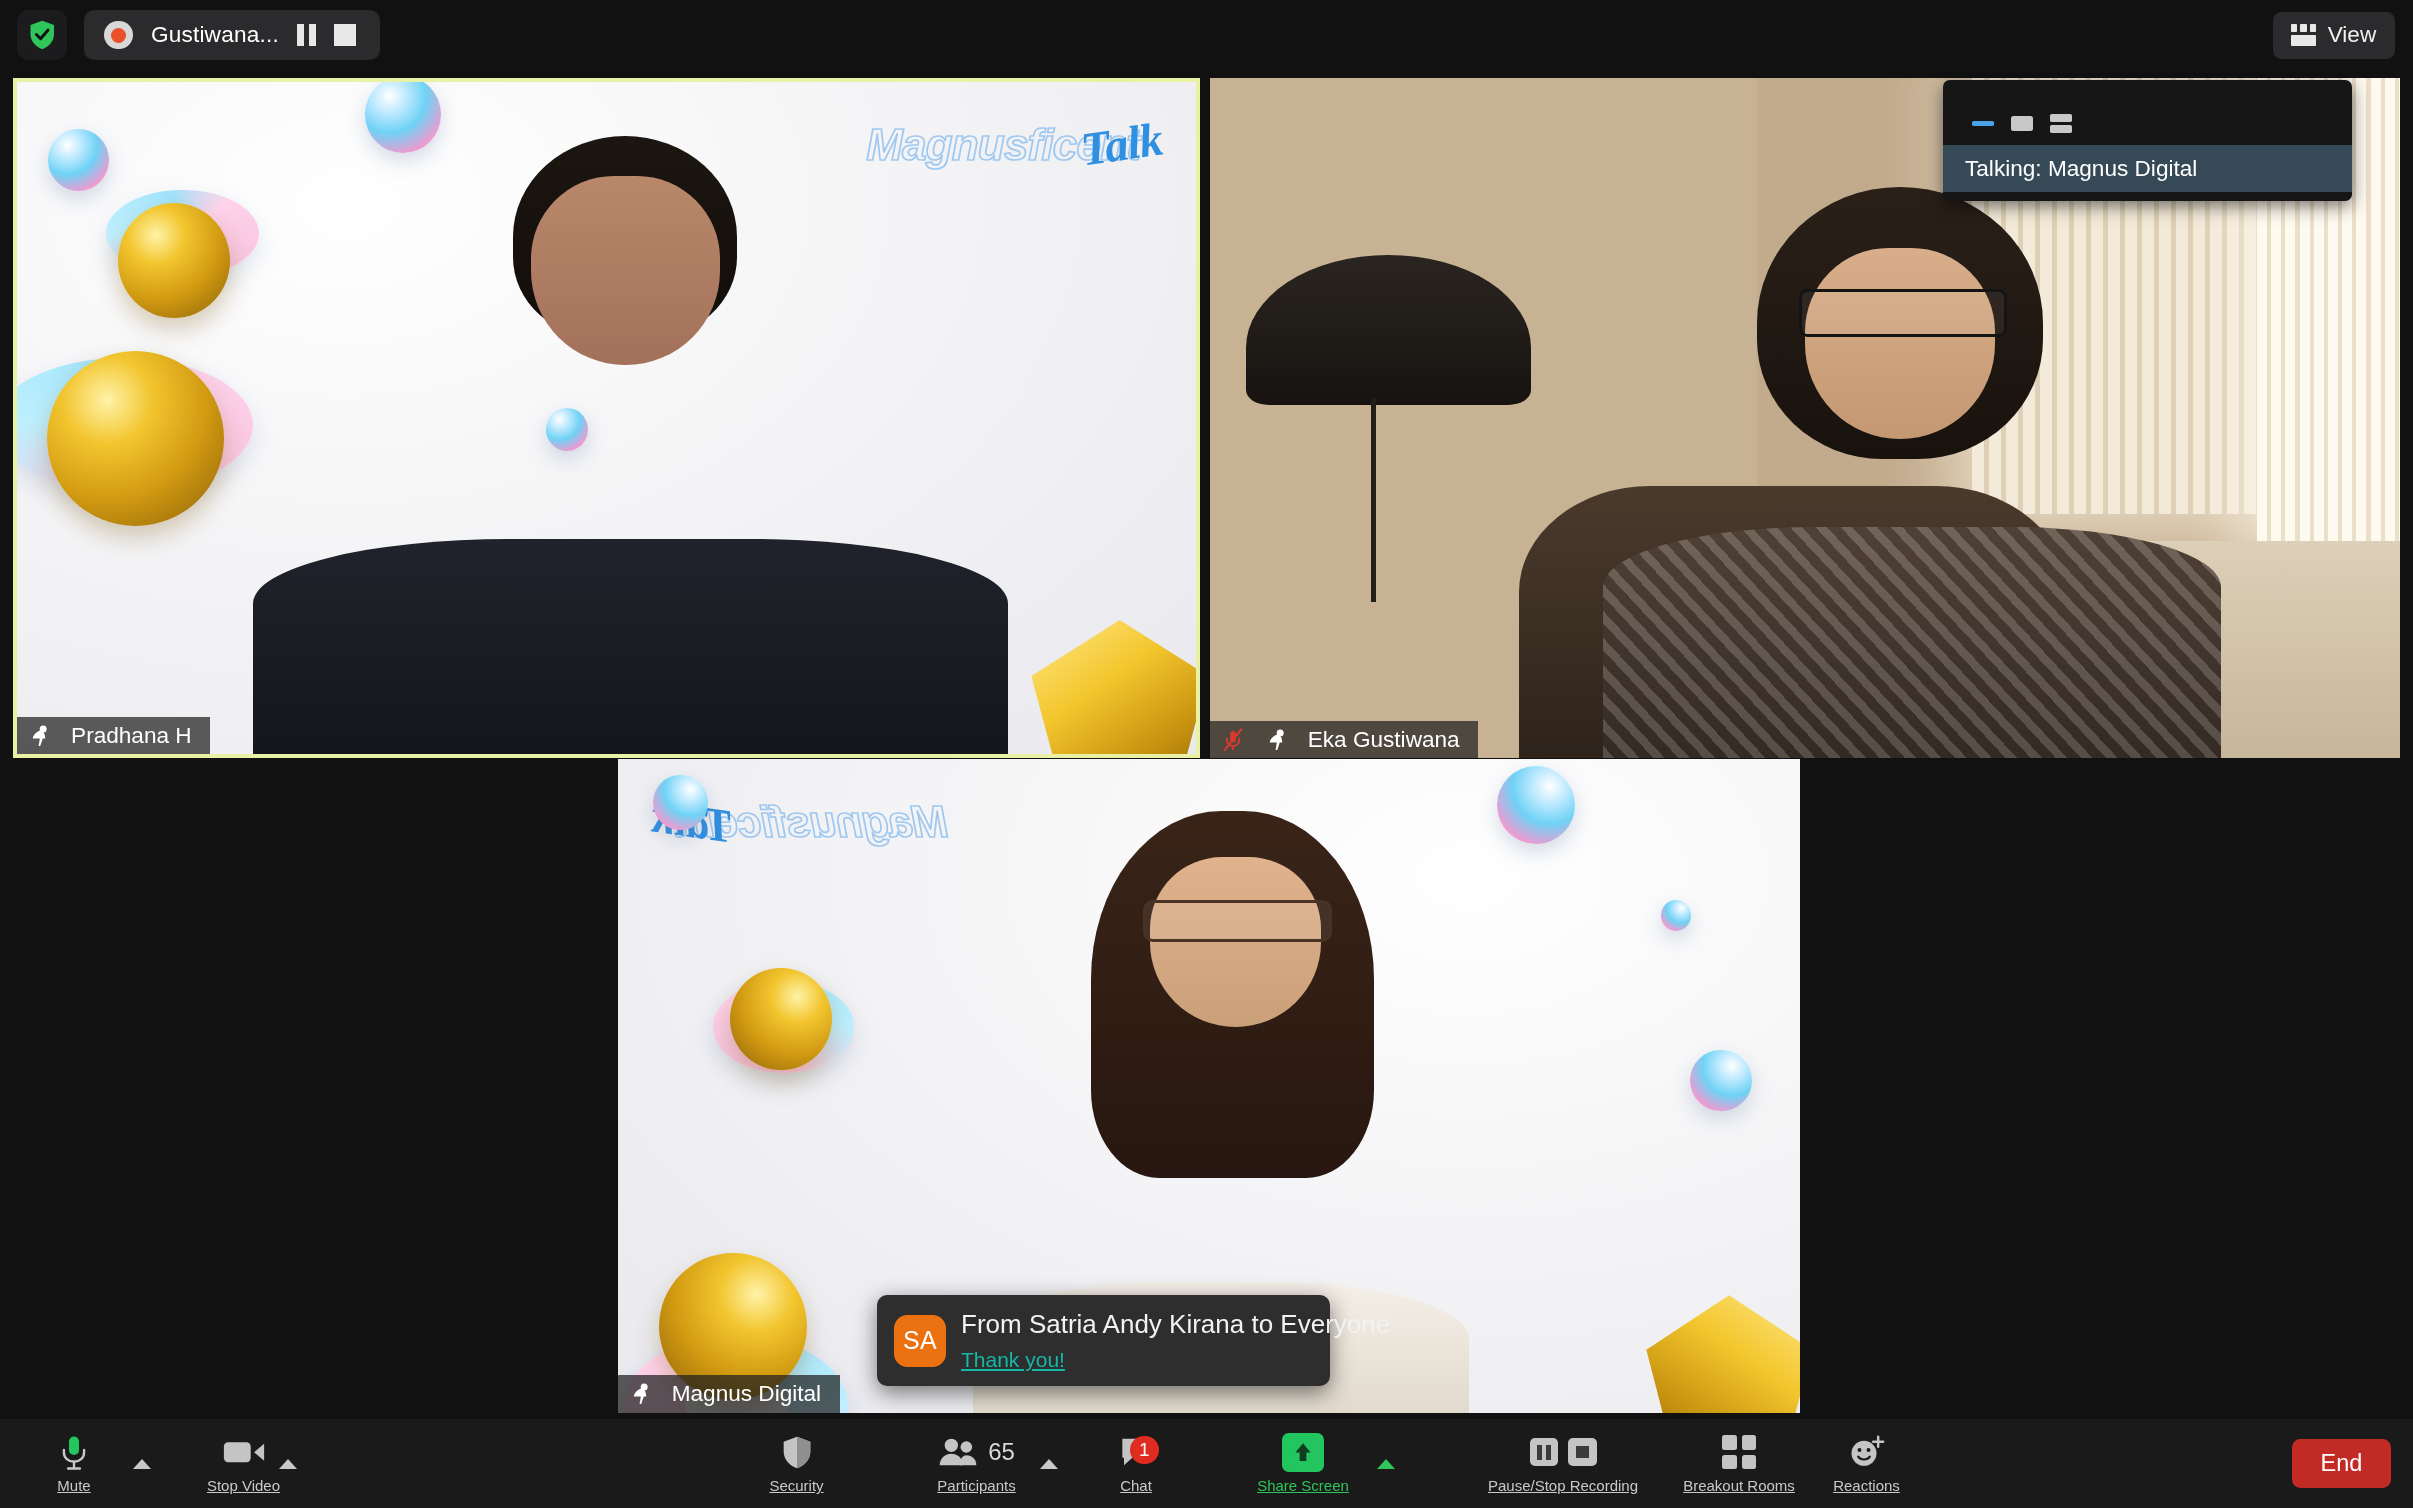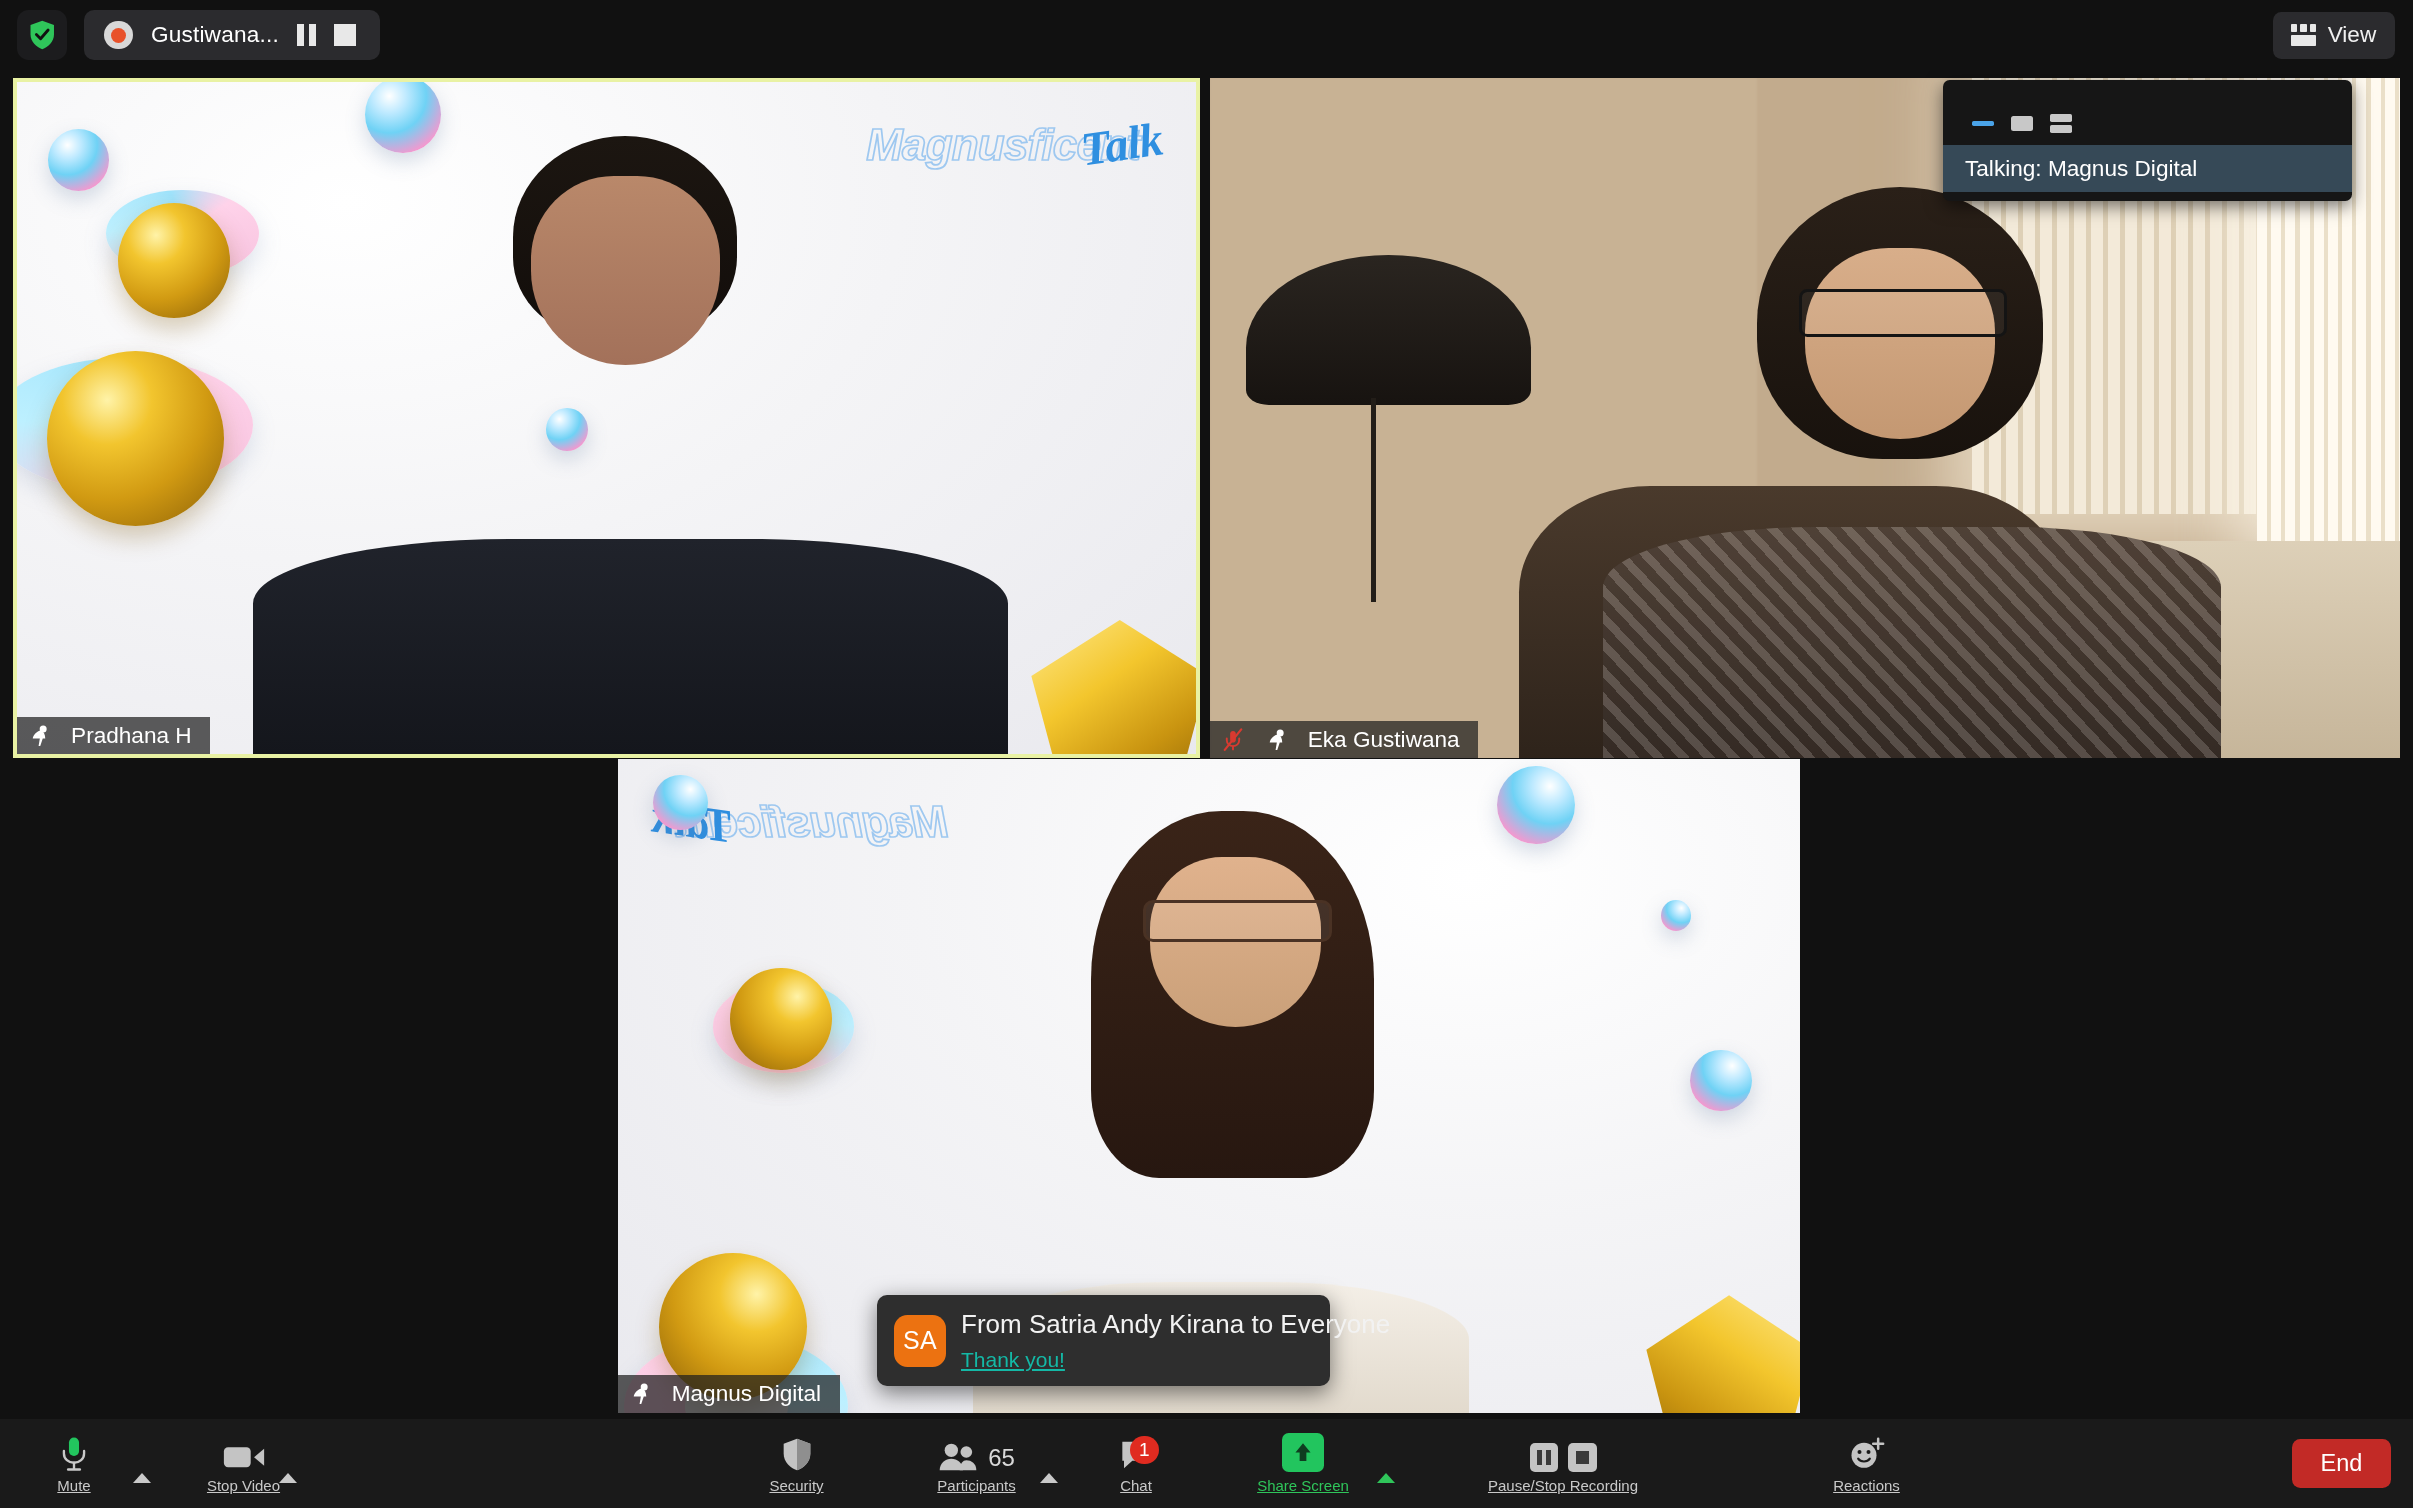--- a/index.html
+++ b/index.html
@@ -256,21 +256,21 @@
   .toolbar {
     position:absolute; left:0; bottom:0; width:2413px; height:89px;
     background:#1a1a1a; z-index:50;
   }
   .tb-item {
     position:absolute; top:0; height:89px;
     display:flex; flex-direction:column; align-items:center; justify-content:center; gap:5.9px;
   }
   .tb-label { color:#c9c9c9; font-size:15px; white-space:nowrap;text-decoration:underline; }
   .tb-label.green { color:#2fc55a; }
-  .tb-icons { display:flex; align-items:flex-end; gap:10px; height:39px; }
+  .tb-icons { display:flex; align-items:center; gap:10px; height:39px; }
   .caret { width:0;height:0;border-left:9.2px solid transparent;border-right:9.2px solid transparent;border-bottom:10px solid #c9c9c9; }
   .caret.green { border-bottom-color:#2fc55a; }
   .badge {
     position:absolute; top:3.4px; right:-5px; min-width:28.5px; height:28.5px;
     background:#e02b20; border-radius:14.2px; color:#fff; font-size:19px;
     display:flex; align-items:center; justify-content:center; padding:0 6.7px;
   }
   .pcount { color:#d8d8d8; font-size:24px; }
   .sq-btn { width:28.5px; height:28.5px; background:#c4c4c4; border-radius:5px; display:flex; align-items:center; justify-content:center; }
   .sq-btn .pz { display:flex; gap:4.2px; }
@@ -539,20 +539,31 @@
               <s></s>
             </span>
           </span>
         <span class="sq-btn">
             <span class="st"></span>
           </span>
       </div>
       <div class="tb-label">Pause/Stop Recording</div>
     </div>
 
+    <div class="tb-item" style="left:1584px;width:310px;">
+      <div class="tb-icons">
+        <span class="grid4">
+            <s></s>
+            <s></s>
+            <s></s>
+            <s></s>
+          </span>
+      </div>
+      <div class="tb-label">Breakout Rooms</div>
+    </div>
 
     <div class="tb-item" style="left:1745px;width:243px;">
       <div class="tb-icons">
         <svg width="37" height="35" viewBox="0 0 44 42">
           <circle cx="19" cy="22" r="15" fill="#c4c4c4"></circle>
           <circle cx="13.6" cy="18" r="2.4" fill="#1a1a1a"></circle>
           <circle cx="24.4" cy="18" r="2.4" fill="#1a1a1a"></circle>
           <path d="M12 26 C15 30.5 23 30.5 26 26" stroke="#1a1a1a" stroke-width="2.6" fill="none" stroke-linecap="round"></path>
           <path d="M36 2 V14 M30 8 H42" stroke="#c4c4c4" stroke-width="3" stroke-linecap="round"></path>
         </svg>

